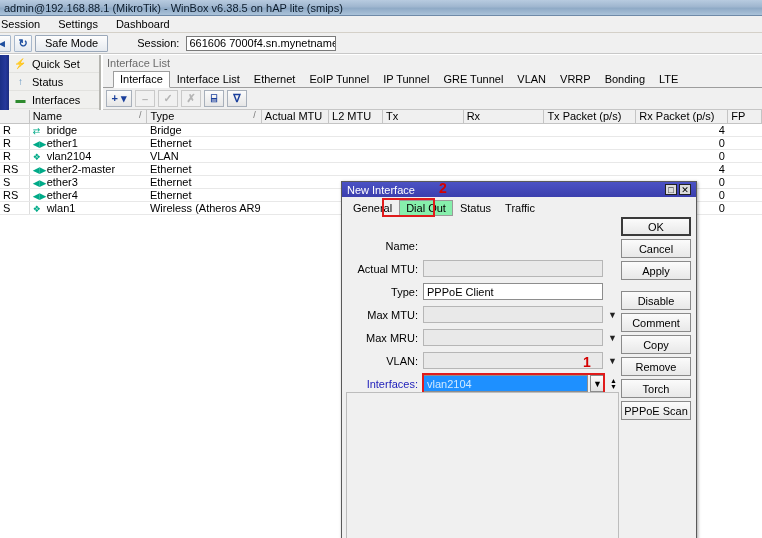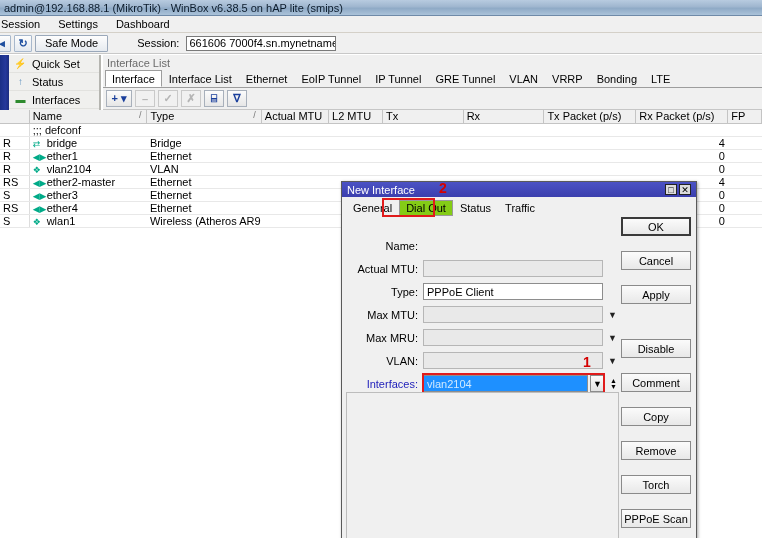--- a/index.html
+++ b/index.html
@@ -153,24 +153,24 @@
     height: 15px;
     background: #f0f0f0;
     display: flex; align-items: center;
     padding-left: 4px;
     font-size: 11px;
     color: #6b6b6b;
     box-sizing: border-box;
   }
   #iflist-tabs {
     height: 18px;
-    display: flex; align-items: flex-start;
+    display: flex; align-items: center;
     border-bottom: 1px solid #9d9d9d;
     background: #f0f0f0;
-    padding-left: 2px;
+    padding-left: 10px;
     box-sizing: border-box;
   }
   .iftab {
     height: 17px;
     padding: 0 6px;
     display: flex; align-items: center;
     font-size: 11px;
     border: 1px solid transparent;
     border-bottom: none;
     box-sizing: border-box;
@@ -298,21 +298,21 @@
     position: relative;
   }
   .dtab {
     padding: 1px 6px;
     font-size: 11px;
     border: 1px solid transparent;
     box-sizing: border-box;
   }
   .dtab.sel {
     border: 1px solid #9a9a9a;
-    background: #84cc16;
+    background: #86efac;
   }
   #dialout-highlight {
     position: absolute;
     left: 40px; top: -1px;
     width: 53px; height: 19px;
     border: 2px solid #e01b1b;
     box-sizing: border-box;
     pointer-events: none;
   }
 
@@ -397,21 +397,21 @@
     width: 273px; bottom: 26px;
     border: 1px solid #bdbdbd;
     background: #f0f0f0;
     box-sizing: border-box;
   }
 
   #dlg-buttons {
     position: absolute;
     right: 5px; top: 20px;
     width: 70px;
-    display: flex; flex-direction: column; gap: 15px;
+    display: flex; flex-direction: column; gap: 3px;
   }
   .dbtn {
     height: 19px;
     border: 1px solid #8a8a8a;
     background: linear-gradient(to bottom,#fbfbfb,#e8e8e8);
     display: flex; align-items: center; justify-content: center;
     font-size: 11px;
     box-sizing: border-box;
   }
   .dbtn.default { border: 2px solid #3a3a3a; }
@@ -582,24 +582,20 @@
             <th class="num" style="width: 60px;"><span>Actual MTU</span></th>
             <th class="num" style="width: 48px;"><span>L2 MTU</span></th>
             <th class="num" style="width: 72px;"><span>Tx</span></th>
             <th class="num" style="width: 72px;"><span>Rx</span></th>
             <th class="num" style="width: 82px;"><span>Tx Packet (p/s)</span></th>
             <th class="num" style="width: 82px;"><span>Rx Packet (p/s)</span></th>
             <th style="width: 30px;"><span>FP</span></th>
           </tr>
         </thead>
       <tbody id="tbody">
-          <tr class="comment">
-            <td class="flags"></td>
-            <td colspan="9">;;; defconf</td>
-          </tr>
           <tr>
             <td class="flags">R</td>
             <td><span class="ifico">⇄</span><span>bridge</span></td>
             <td>Bridge</td>
             <td class=" num"></td>
             <td class=" num"></td>
             <td class=" num"></td>
             <td class=" num"></td>
             <td class=" num"></td>
             <td class=" num">4</td>

